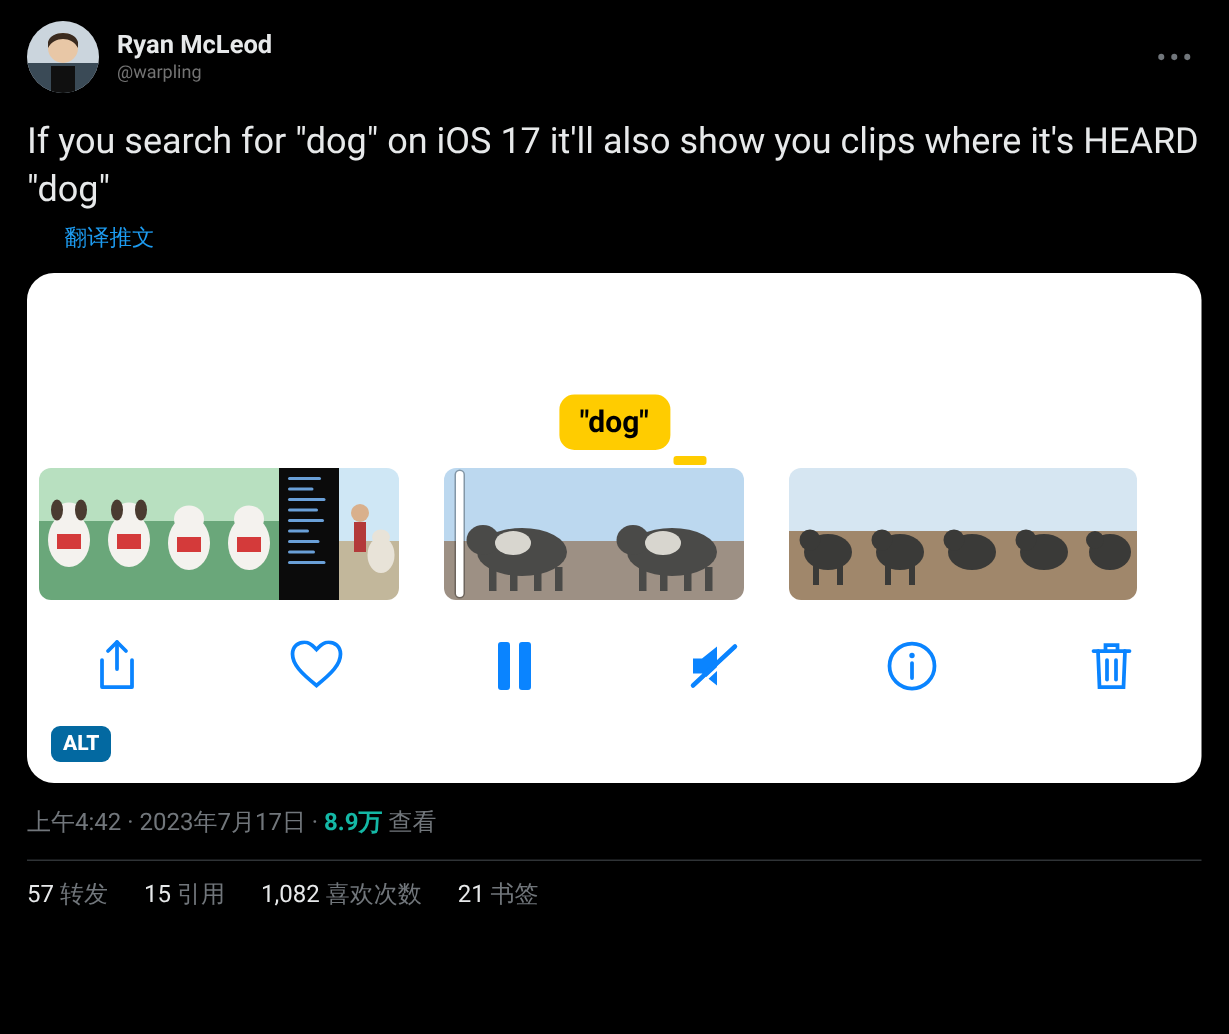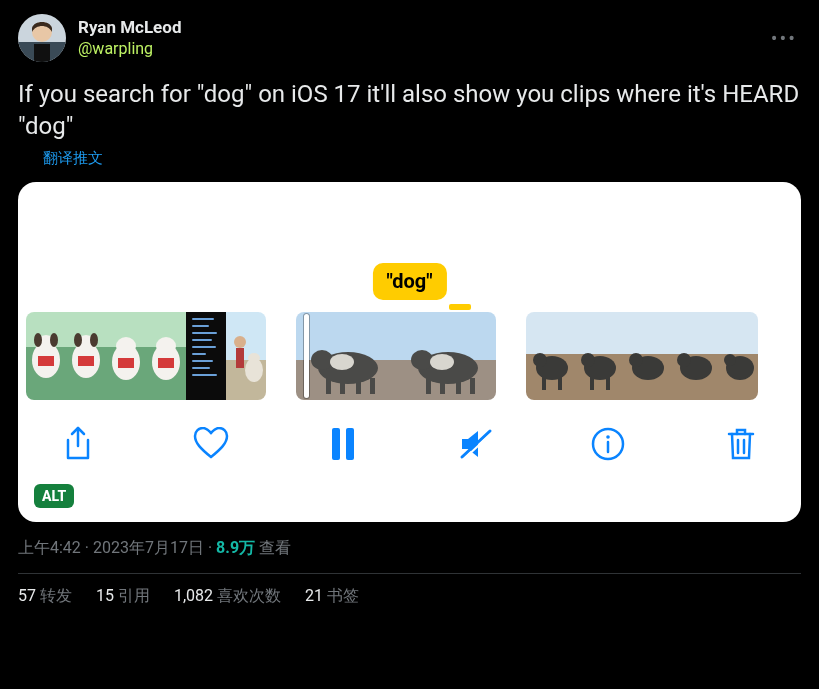--- a/index.html
+++ b/index.html
@@ -33,22 +33,22 @@
     margin-left: 12px;
     flex: 1;
     line-height: 1.25;
   }
   .display-name {
     font-weight: 700;
     font-size: 17px;
     color: #e7e9ea;
   }
   .handle {
-    font-size: 16px;
-    color: #bef264;
+    font-size: 12px;
+    color: #737373;
   }
   .more {
     color: #71767b;
     font-size: 20px;
     line-height: 14px;
     letter-spacing: 2px;
     padding: 2px 4px;
   }
   .tweet-text {
     margin-top: 16px;
@@ -138,21 +138,21 @@
     display: flex;
     align-items: center;
     justify-content: center;
     width: 40px;
     height: 40px;
   }
   .alt-badge {
     position: absolute;
     left: 16px;
     bottom: 14px;
-    background: #15803d;
+    background: #0369a1;
     color: #fff;
     font-weight: 800;
     font-size: 14px;
     padding: 4px 8px;
     border-radius: 6px;
   }
   .meta {
     margin-top: 16px;
     color: #71767b;
     font-size: 16px;

